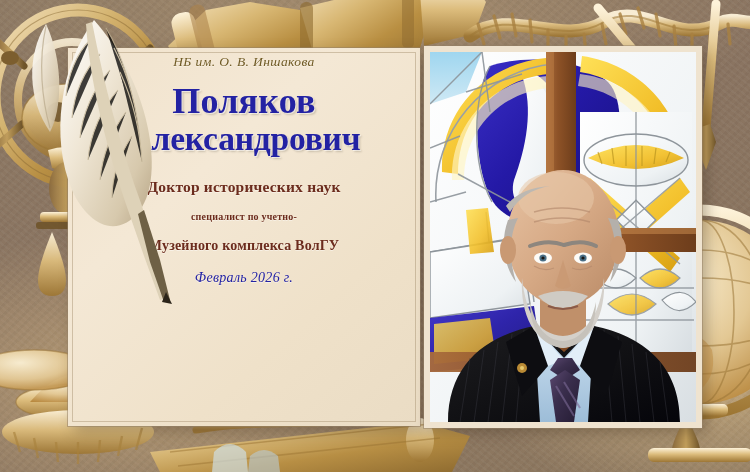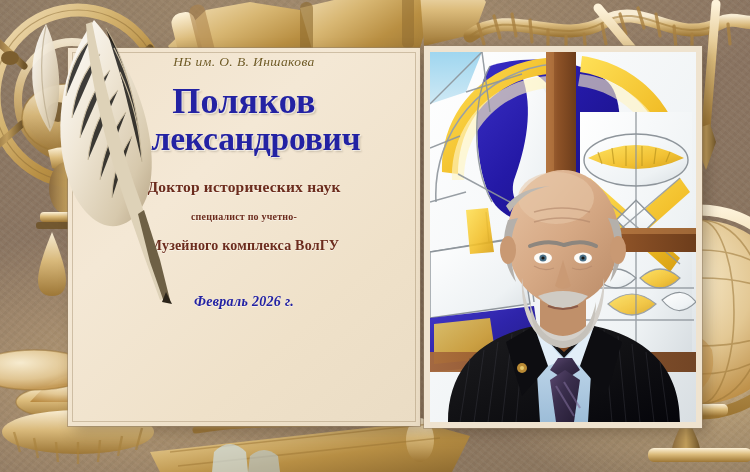--- a/index.html
+++ b/index.html
@@ -106,25 +106,25 @@
   .dept {
     margin-top: 14px;
     text-align:center;
     color:#6c2c1d;
     font-weight:bold;
     font-size: 14px;
     letter-spacing:.2px;
     text-shadow: 0 1px 0 rgba(255,255,255,.45);
   }
   .date-line {
-    margin-top: 40px;
+    margin-top: 16px;
     text-align:center;
     color:#2322a3;
     font-style:italic;
-    font-weight:bold;
+    font-weight:normal;
     font-size: 14px;
     letter-spacing:.3px;
     text-shadow: 0 1px 0 rgba(255,255,255,.5);
   }
 
   
   .photo-frame {
     position:absolute;
     left: 424px; top: 46px;
     width: 278px; height: 382px;

